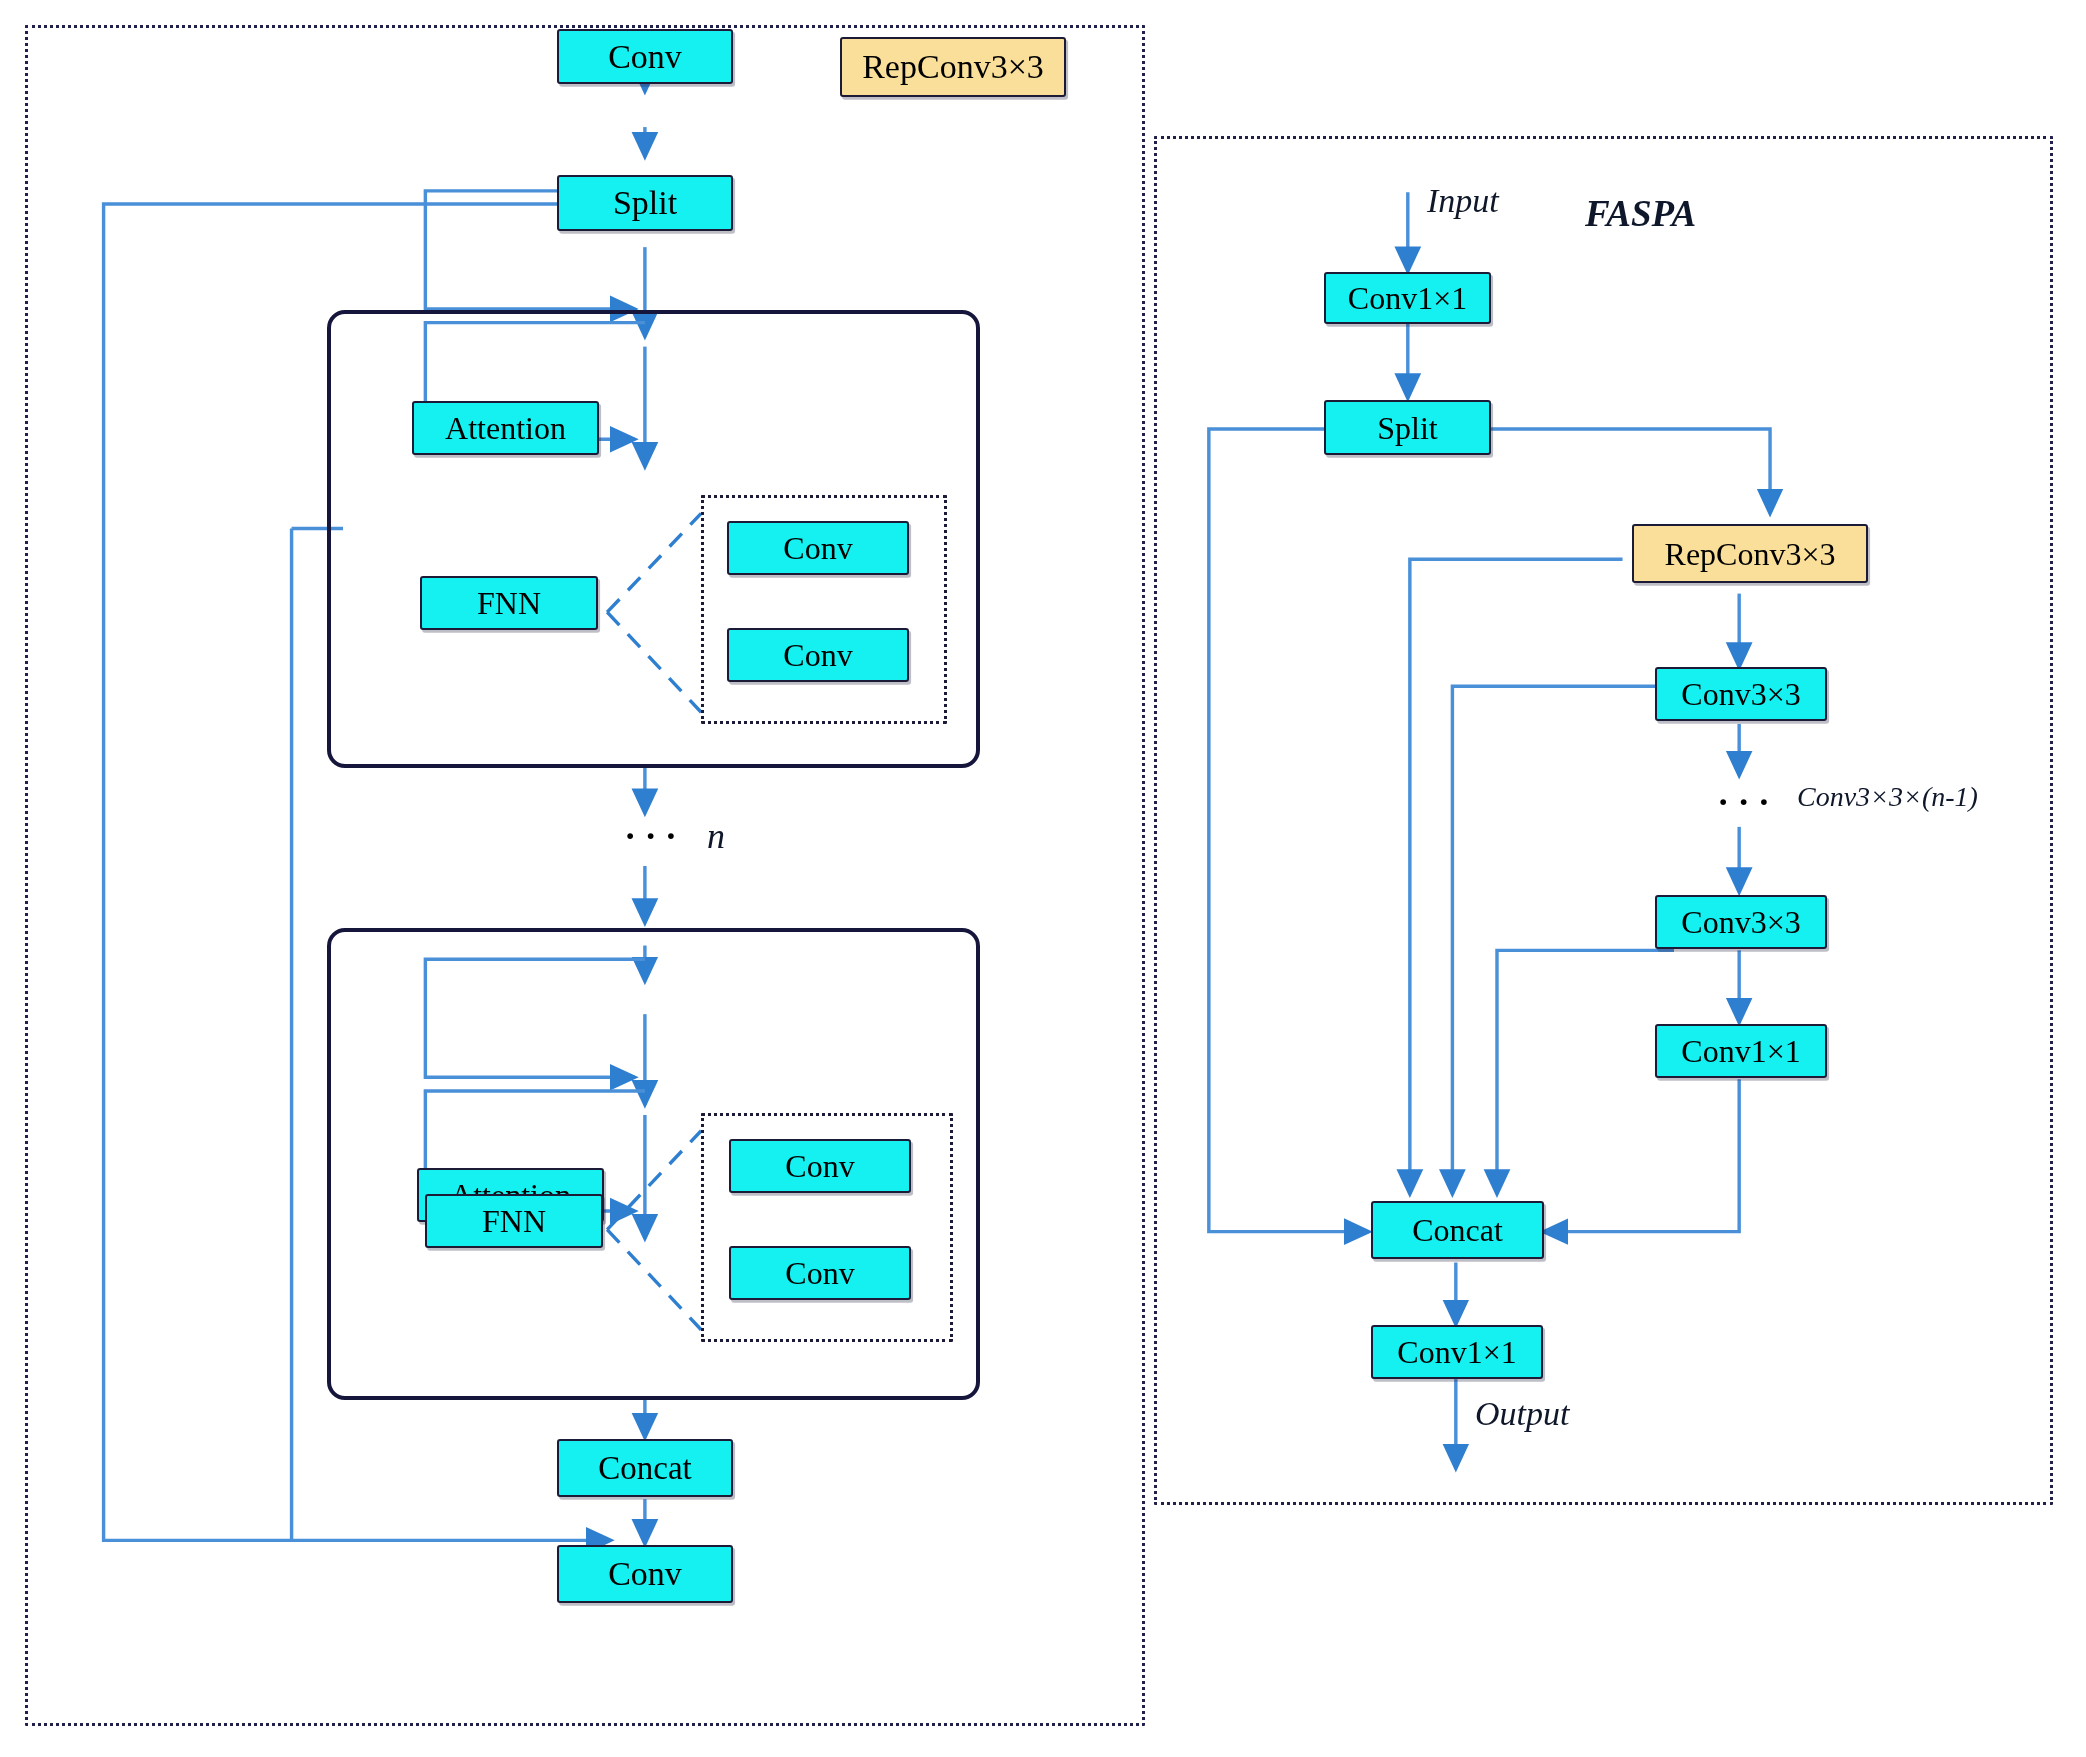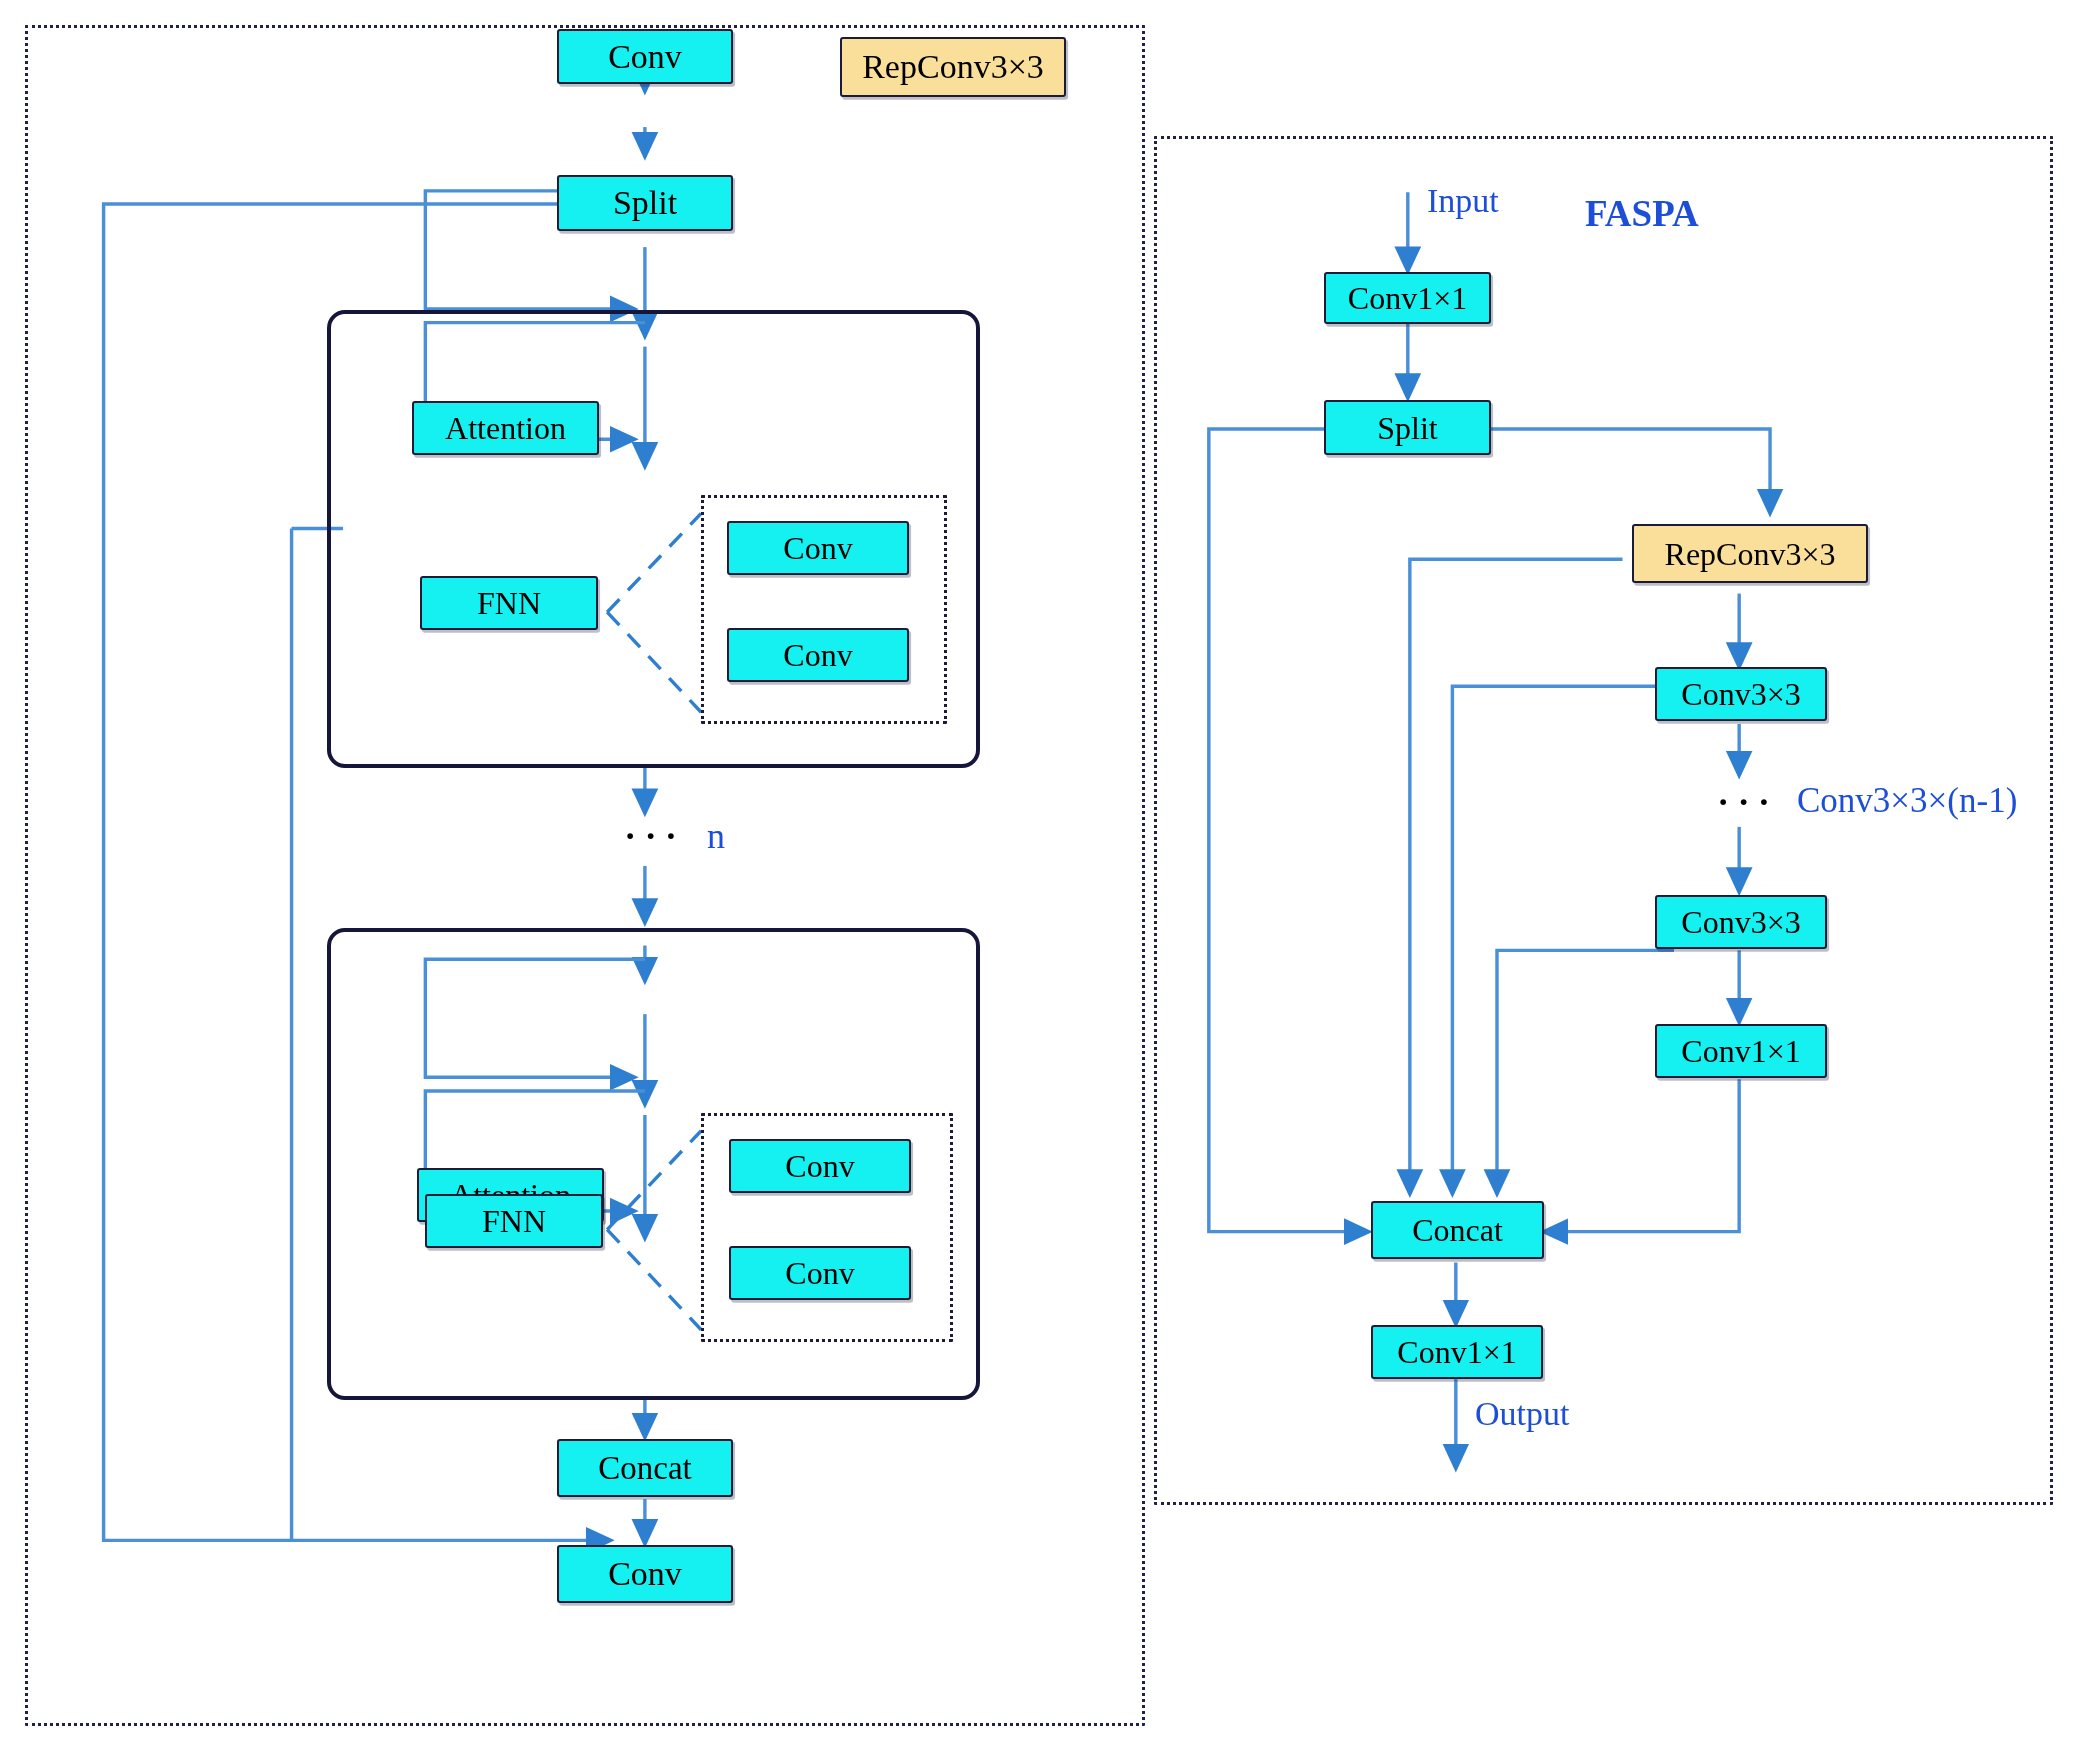--- a/index.html
+++ b/index.html
@@ -9,21 +9,21 @@
 
   .node{position:absolute;box-sizing:border-box;display:flex;align-items:center;justify-content:center;
         border-radius:3px;border:2.1px solid #1b1b38;color:#000;
         font-family:"Liberation Serif", serif;line-height:1;white-space:nowrap;
         box-shadow:2.1px 2.7px 0 rgba(40,40,70,.30);}
   .cyan{background:#15f0f0;}
   .tan{background:#fadf9b;margin-left:9px;}
   .frame{position:absolute;box-sizing:border-box;border:3.4px dotted #20204a;border-radius:1.4px;}
   .blockbox{position:absolute;box-sizing:border-box;border:4.1px solid #16163c;border-radius:18px;background:transparent;}
   .dotbox{position:absolute;box-sizing:border-box;border:3.4px dotted #1b1b38;border-radius:1.4px;background:transparent;}
-  .lbl{position:absolute;color:#1d4ed8;font-family:"Liberation Serif", serif;white-space:nowrap;line-height:1;}
+  .lbl{position:absolute;color:#0f172a;font-family:"Liberation Serif", serif;white-space:nowrap;line-height:1;font-style:italic;}
   .dots{position:absolute;color:#000;font-family:"Liberation Serif", serif;letter-spacing:4.1px;line-height:1;}
 </style>
 </head>
 <body>
 
 <div id="stage">
 
   <svg viewBox="0 0 3042 2562">
     <defs>
       <marker id="ah" markerWidth="9" markerHeight="9" refX="7.2" refY="4.5" orient="auto" markerUnits="strokeWidth">
@@ -134,21 +134,21 @@
   <div class="lbl" style="left:1585px;top:195px;font-size:37px;font-weight:bold;">FASPA</div>
 
   <div class="node cyan" style="left:1324px;top:272px;width:167px;height:52px;font-size:32px;">Conv1×1</div>
   <div class="node cyan" style="left:1324px;top:400px;width:167px;height:55px;font-size:32px;">Split</div>
 
   <div class="node tan" style="left:1623px;top:524px;width:236px;height:59px;font-size:32px;">RepConv3×3</div>
 
   <div class="node cyan" style="left:1655px;top:667px;width:172px;height:54px;font-size:32px;">Conv3×3</div>
 
   <div class="dots" style="left:1715px;top:777px;font-size:49px;">···</div>
-  <div class="lbl" style="left:1797px;top:783px;font-size:35px;">Conv3×3×(n-1)</div>
+  <div class="lbl" style="left:1797px;top:783px;font-size:28px;">Conv3×3×(n-1)</div>
 
   <div class="node cyan" style="left:1655px;top:895px;width:172px;height:54px;font-size:32px;">Conv3×3</div>
 
   <div class="node cyan" style="left:1655px;top:1024px;width:172px;height:54px;font-size:32px;">Conv1×1</div>
 
   <div class="node cyan" style="left:1371px;top:1201px;width:173px;height:58px;font-size:32px;">Concat</div>
 
   <div class="node cyan" style="left:1371px;top:1325px;width:172px;height:54px;font-size:32px;">Conv1×1</div>
 
   <div class="lbl" style="left:1475px;top:1397px;font-size:34px;">Output</div>

